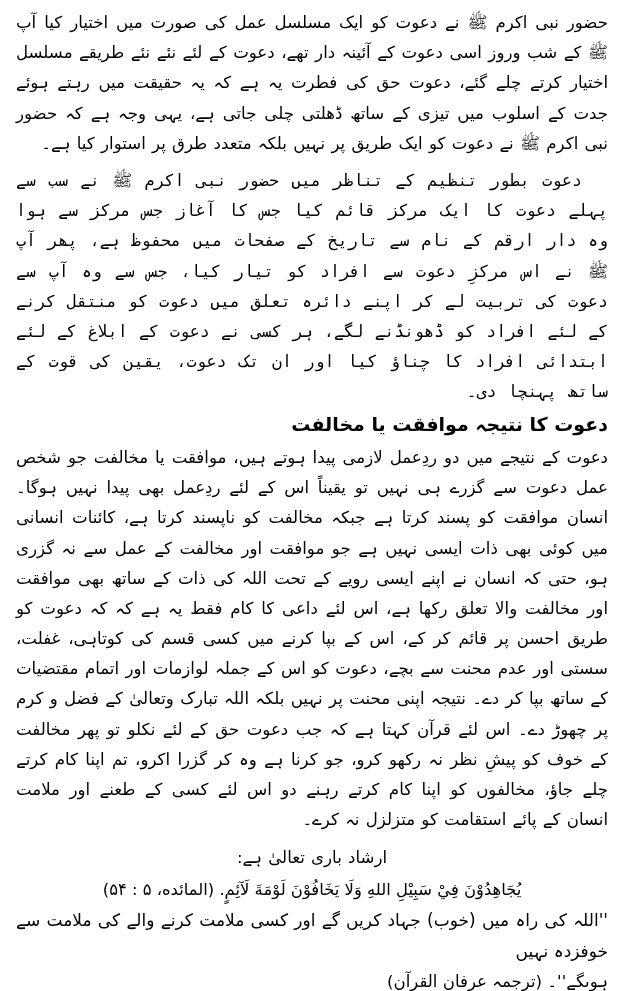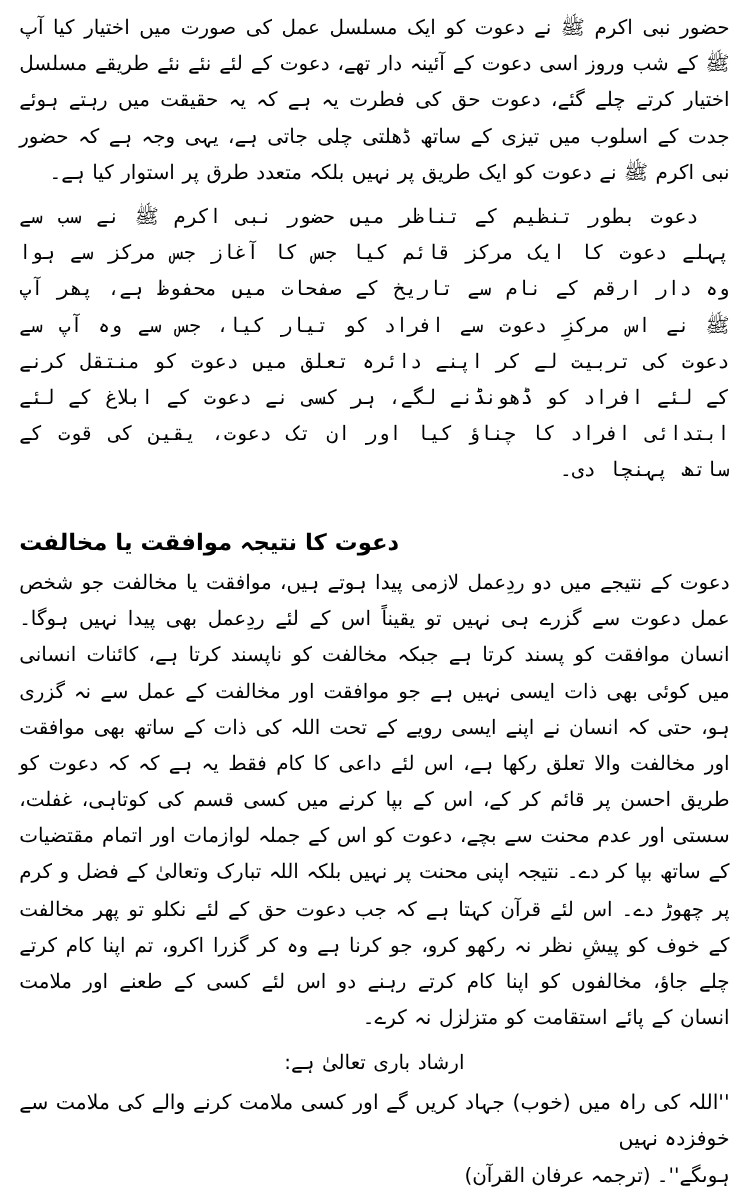--- a/index.html
+++ b/index.html
@@ -31,22 +31,22 @@
     letter-spacing: 0.1px;
     word-spacing: 1px;
   }
   .para.indent {
     text-indent: 26px;
     font-family: Liberation Mono, monospace;
   }
   .heading {
     font-size: 19px;
     font-weight: bold;
-    margin: 30px 0 4px 0;
-    text-align: left;
+    margin: 2px 0 4px 0;
+    text-align: right;
     line-height: 1.5;
   }
   .centered {
     text-align: right;
     text-align-last: center;
   }
   .arabic-line {
     font-size: 16.4px;
     text-align: center;
     line-height: 1.7;
@@ -81,20 +81,21 @@
   <p class="para indent rtl-block">دعوت بطور تنظیم کے تناظر میں حضور نبی اکرم ﷺ نے سب سے پہلے دعوت کا ایک مرکز قائم کیا جس کا آغاز جس مرکز سے ہوا وہ دار ارقم کے نام سے تاریخ کے صفحات میں محفوظ ہے، پھر آپ ﷺ نے اس مرکزِ دعوت سے افراد کو تیار کیا، جس سے وہ آپ سے دعوت کی تربیت لے کر اپنے دائرہ تعلق میں دعوت کو منتقل کرنے کے لئے افراد کو ڈھونڈنے لگے، ہر کسی نے دعوت کے ابلاغ کے لئے ابتدائی افراد کا چناؤ کیا اور ان تک دعوت، یقین کی قوت کے ساتھ پہنچا دی۔</p>
 
   <h2 class="heading rtl-block">دعوت کا نتیجہ موافقت یا مخالفت</h2>
 
   <p class="para rtl-block">دعوت کے نتیجے میں دو ردِعمل لازمی پیدا ہوتے ہیں، موافقت یا مخالفت جو شخص عمل دعوت سے گزرے ہی نہیں تو یقیناً اس کے لئے ردِعمل بھی پیدا نہیں ہوگا۔ انسان موافقت کو پسند کرتا ہے جبکہ مخالفت کو ناپسند کرتا ہے، کائنات انسانی میں کوئی بھی ذات ایسی نہیں ہے جو موافقت اور مخالفت کے عمل سے نہ گزری ہو، حتی کہ انسان نے اپنے ایسی رویے کے تحت اللہ کی ذات کے ساتھ بھی موافقت اور مخالفت والا تعلق رکھا ہے، اس لئے داعی کا کام فقط یہ ہے کہ کہ دعوت کو طریق احسن پر قائم کر کے، اس کے بپا کرنے میں کسی قسم کی کوتاہی، غفلت، سستی اور عدم محنت سے بچے، دعوت کو اس کے جملہ لوازمات اور اتمام مقتضیات کے ساتھ بپا کر دے۔ نتیجہ اپنی محنت پر نہیں بلکہ اللہ تبارک وتعالیٰ کے فضل و کرم پر چھوڑ دے۔ اس لئے قرآن کہتا ہے کہ جب دعوت حق کے لئے نکلو تو پھر مخالفت کے خوف کو پیشِ نظر نہ رکھو کرو، جو کرنا ہے وہ کر گزرا اکرو، تم اپنا کام کرتے چلے جاؤ، مخالفوں کو اپنا کام کرتے رہنے دو اس لئے کسی کے طعنے اور ملامت انسان کے پائے استقامت کو متزلزل نہ کرے۔</p>
 
   <div class="small-gap"></div>
 
   <p class="para centered rtl-block">ارشاد باری تعالیٰ ہے:</p>
 
+  <p class="arabic-line rtl-block">يُجَاهِدُوْنَ فِيْ سَبِيْلِ اللهِ وَلَا يَخَافُوْنَ لَوْمَةَ لَآئِمٍ. (المائده، ۵ : ۵۴)</p>
 
   <p class="quote-line rtl-block">''اللہ کی راہ میں (خوب) جہاد کریں گے اور کسی ملامت کرنے والے کی ملامت سے خوفزدہ نہیں</p>
 
   <p class="trans-line rtl-block">ہوںگے''۔ (ترجمہ عرفان القرآن)</p>
 
   <p class="para indent rtl-block">صحابہ کرام، تابعین، تبع تابعین، اسلاف امت اور مشاہیر اسلام اسی بپانے پر دعوت ہر سو پہنچاتے رہے، ان میں بھی خوف کا تعلق تھا لیکن انہوں نے اپنے اس خوف کو خوف الٰہی سے متعلق کر دیا تھا اور لوگوں کے خوف سے خود کو لاتعلق کر دیا تھا، اس لئے وہ بے خوف ہو کر دنیا کے ہر طاقتور آدمی کو دعوت حق پہنچاتے رہے۔</p>
 
 </div>
 
 </body></html>

